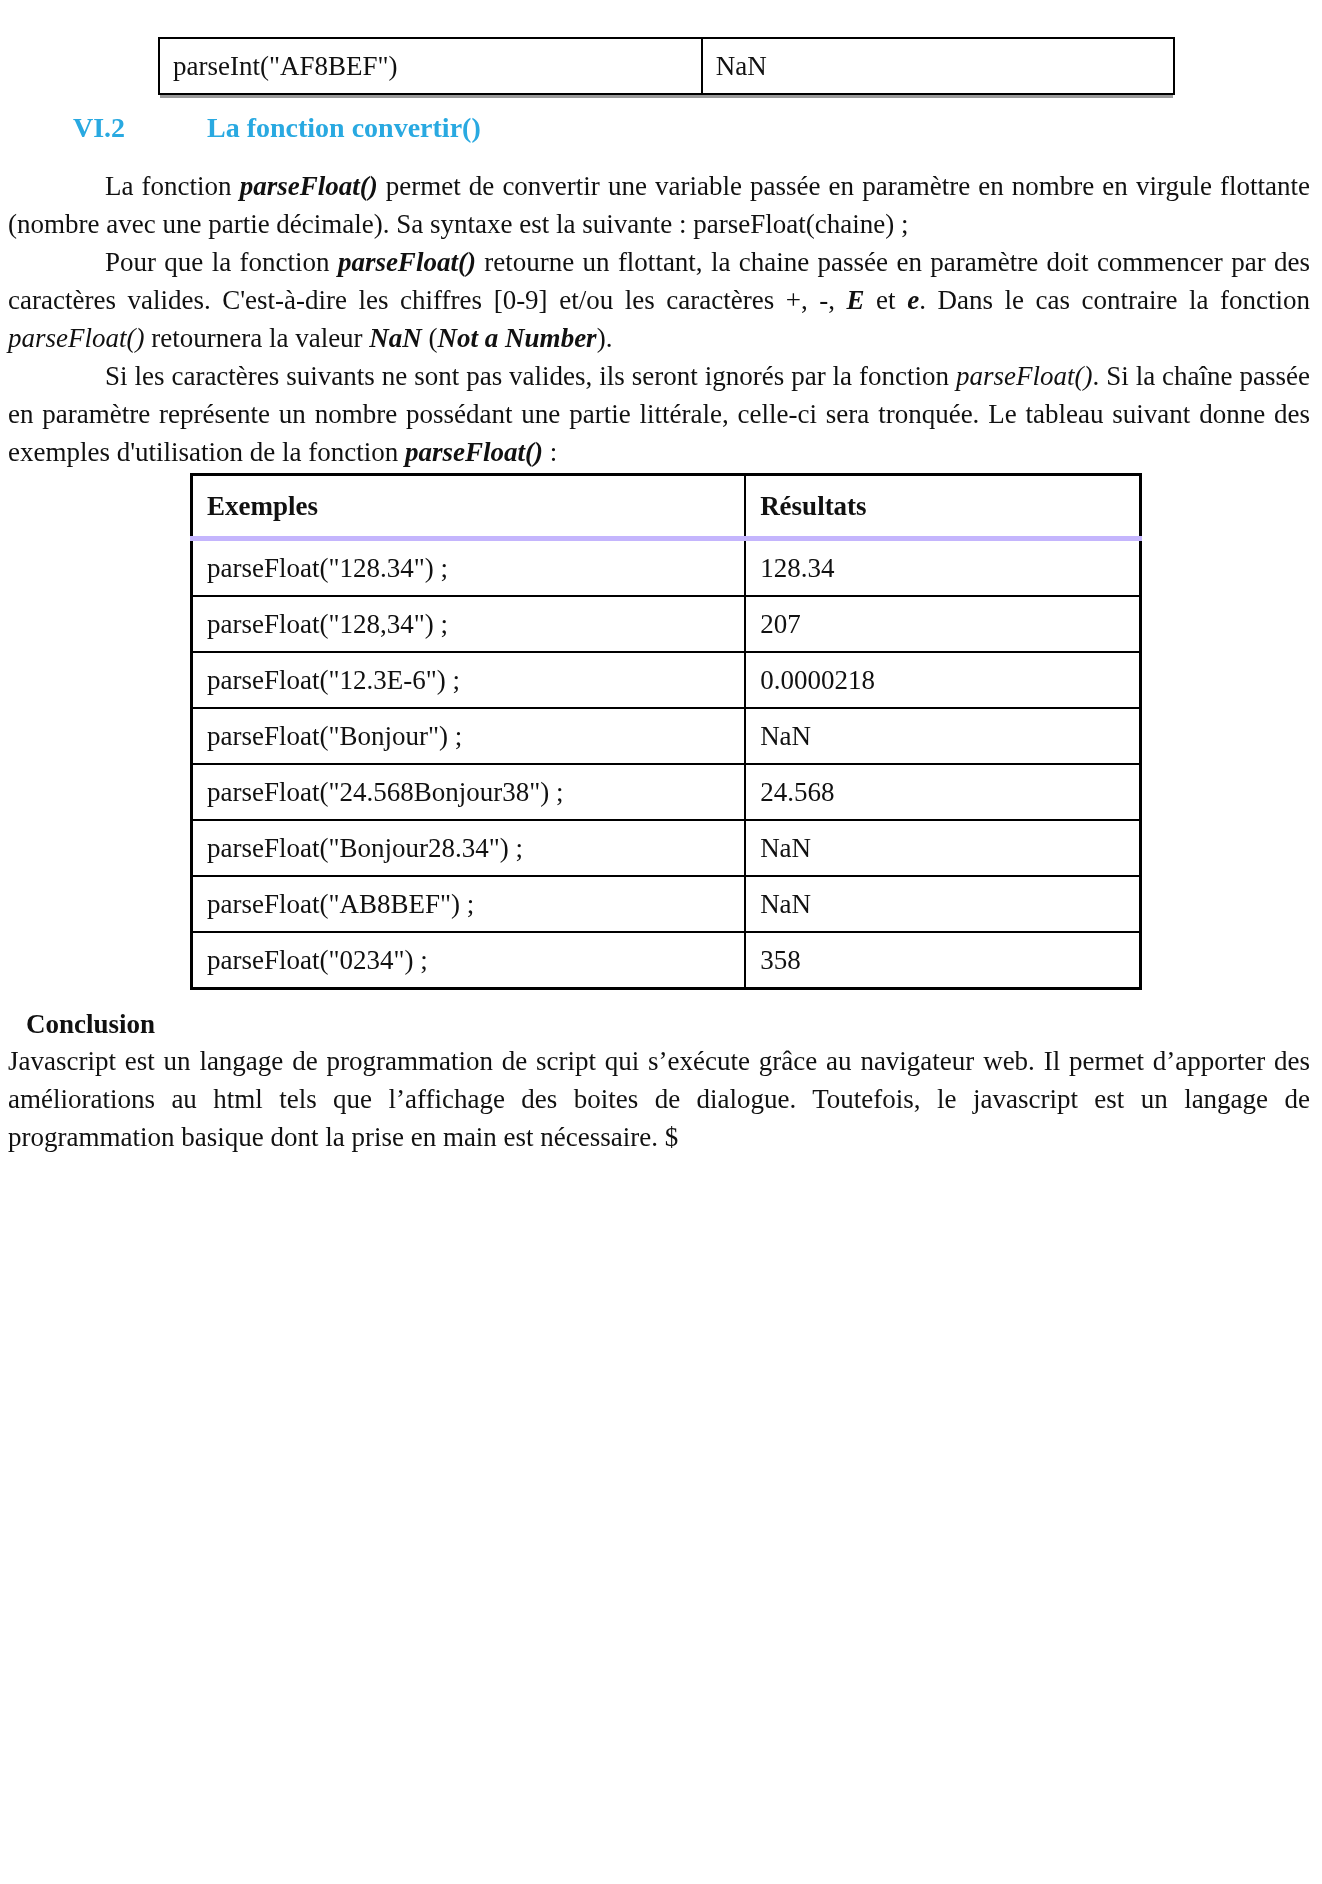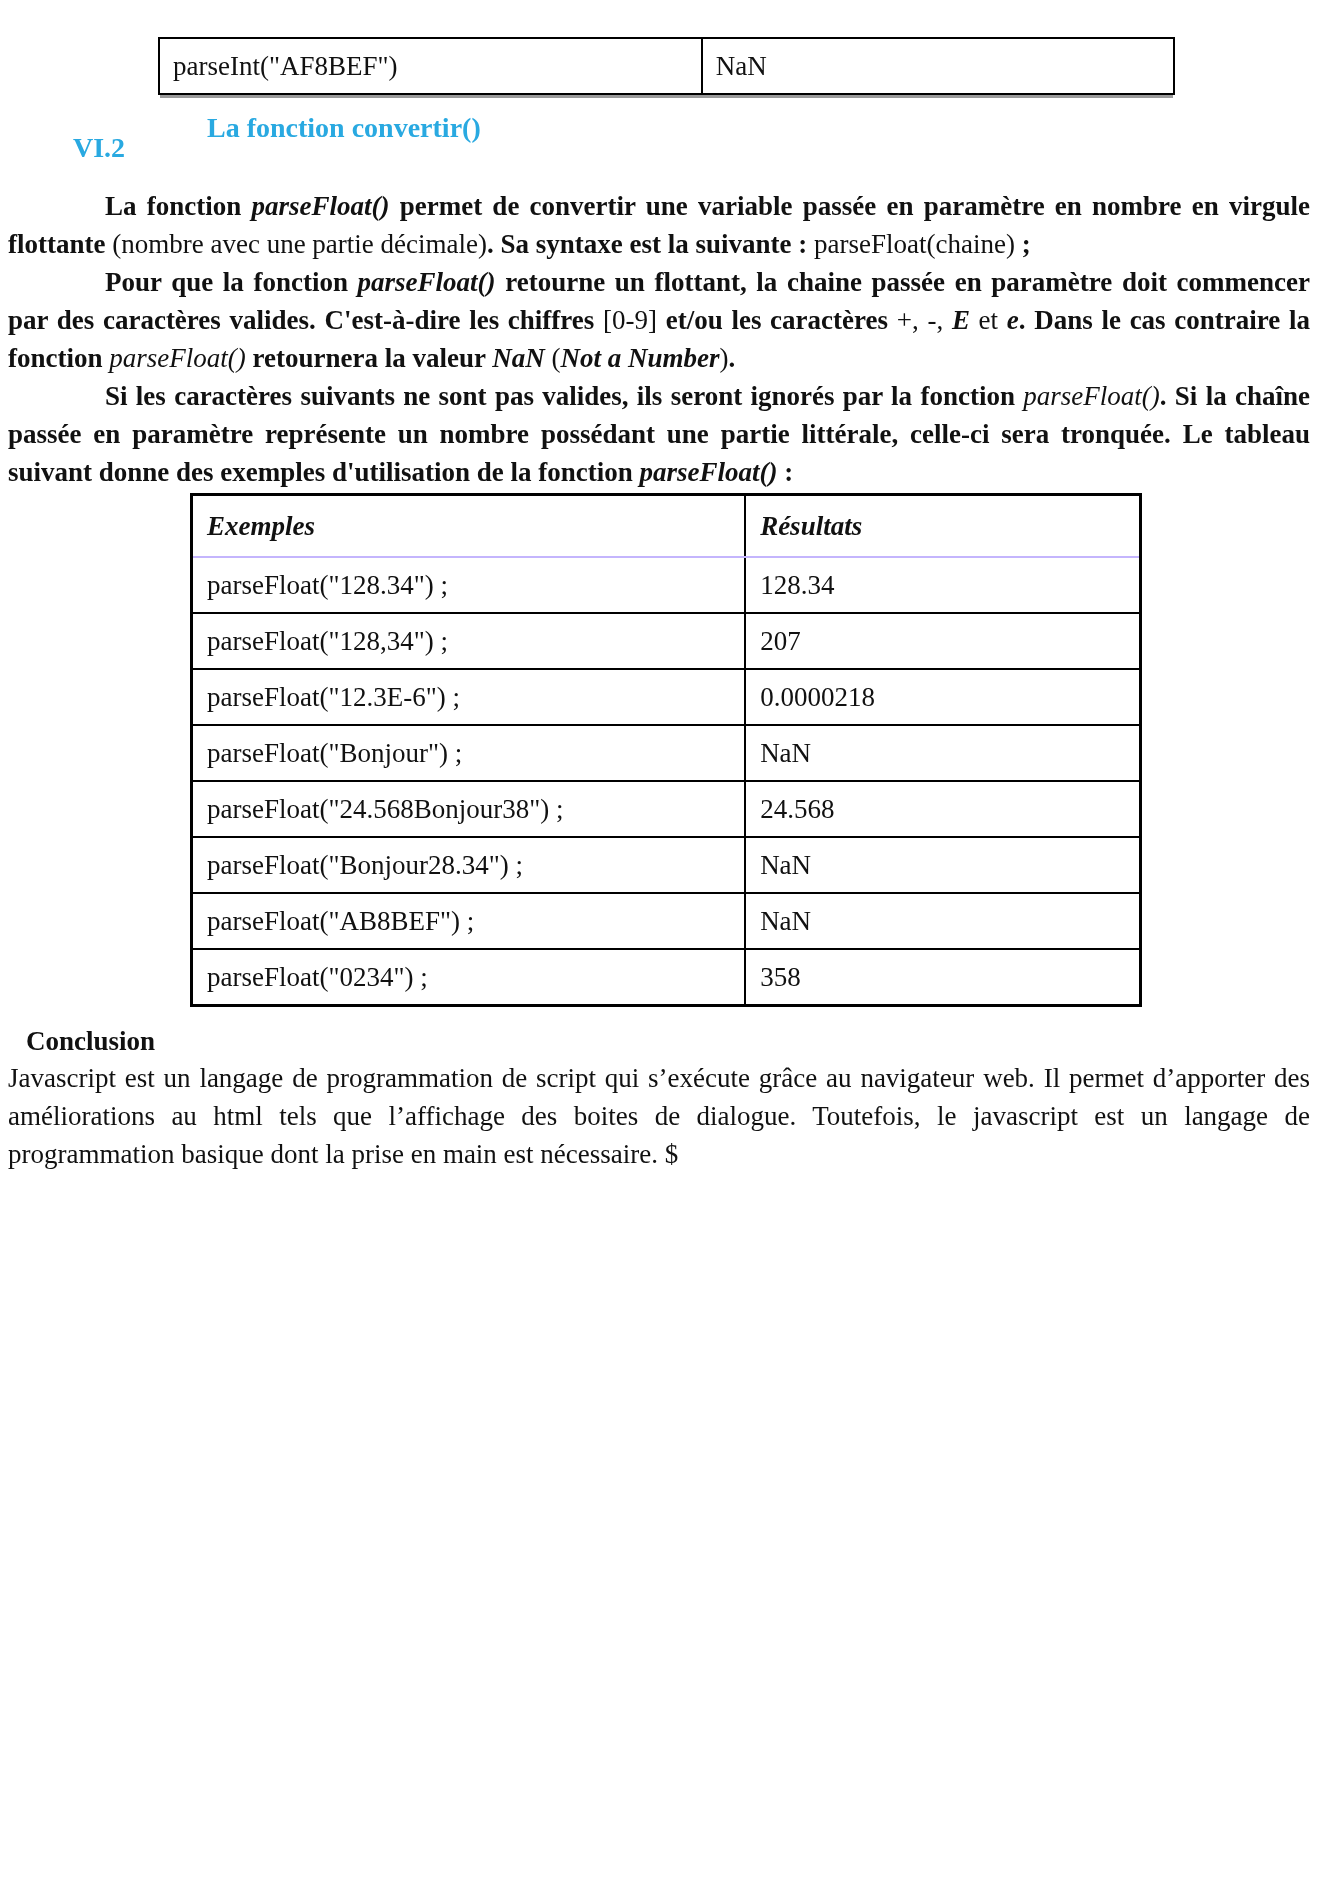--- a/index.html
+++ b/index.html
@@ -30,31 +30,31 @@
   }
   table.top-table td.col-ex{width:52%;}
   
   .heading{
     display:flex;
     margin:16px 0 0 73px;
     font-size:28px;
     font-weight:bold;
     line-height:34px;
   }
-  .h-num{width:134px;flex:0 0 134px;margin-top:20px;}
+  .h-num{width:134px;flex:0 0 134px;}
   
   p.body{
     margin:0 12px 0 8px;
     font-size:27px;
     line-height:38px;
     text-align:justify;
   }
   p.body.first{margin-top:22px;}
   p.body.indent{text-indent:97px;}
-  .seg-normal{font-weight:bold;font-style:normal;}
+  .seg-normal{font-weight:normal;font-style:normal;}
   .seg-bold{font-weight:normal;}
   .seg-italic{font-style:italic;}
   .seg-bold-italic{font-weight:bold;font-style:italic;}
   
   table.main-table{
     border-collapse:collapse;
     margin:2px 0 0 190px;
     width:952px;
     table-layout:fixed;
     border:3px solid #000;
@@ -64,22 +64,21 @@
     border:2px solid #000;
     font-size:27px;
     text-align:left;
     vertical-align:middle;
     padding:0 0 0 14px;
     background:#fff;
   }
   table.main-table th{
     height:60px;
     font-weight:bold;
-    border-bottom:2px solid #c4b5fd;
-    font-style:italic;
+    border-bottom:5px solid #c4b5fd;
   }
   table.main-table td{height:54px;}
   table.main-table .col-ex{width:56.6%;}
   
   .conclusion-heading{
     margin:16px 0 0 26px;
     font-size:27px;
     font-weight:bold;
     line-height:36px;
   }

